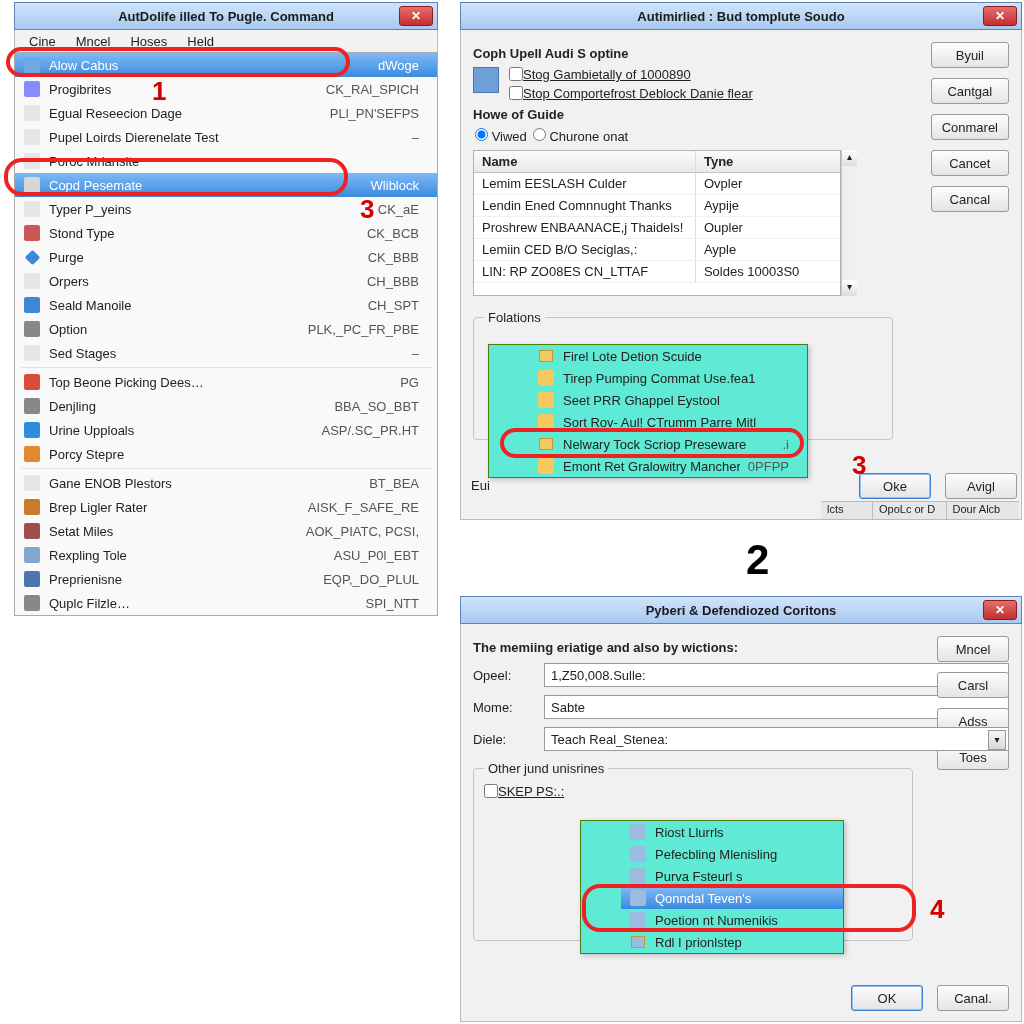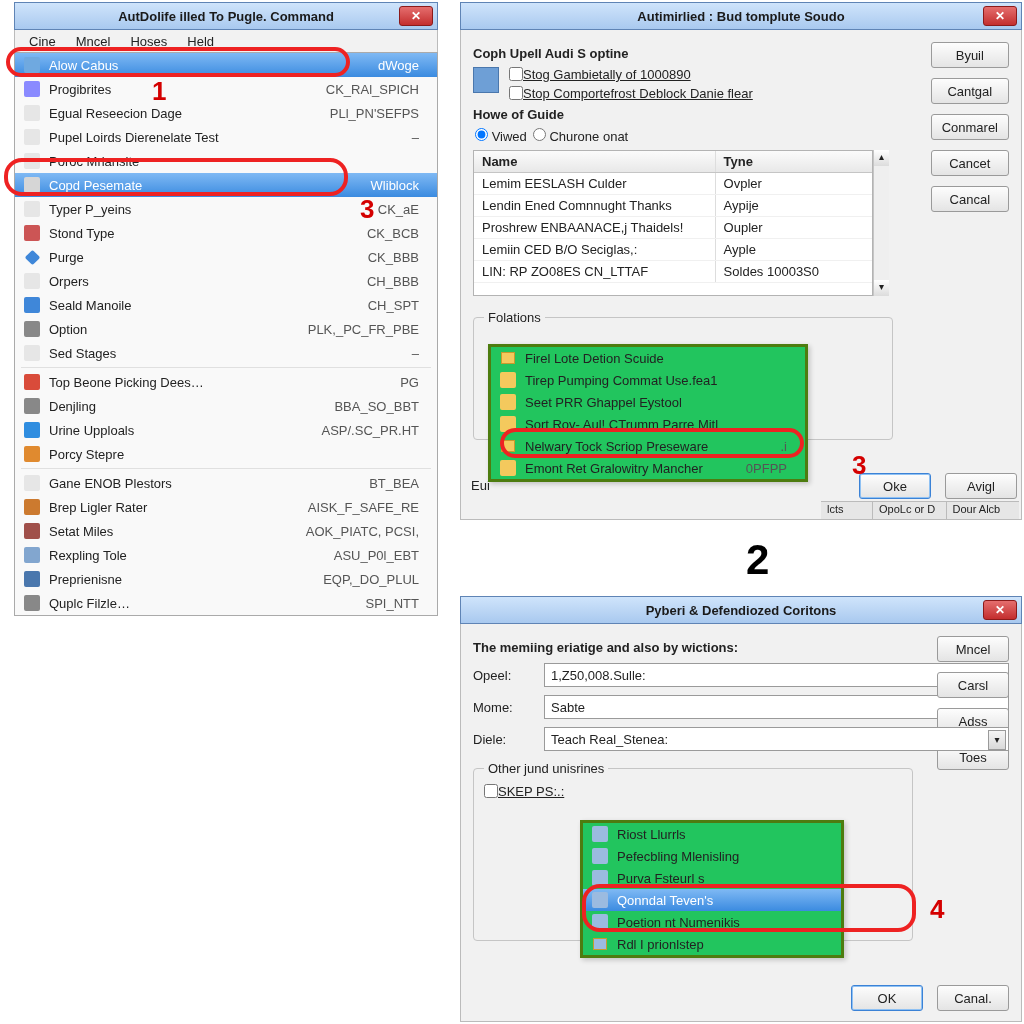--- a/index.html
+++ b/index.html
@@ -71,21 +71,21 @@
     padding: 0 10px;
     display: inline-flex; align-items: center; justify-content: center;
   }
   .btn.primary { border: 1px solid #3b82d6; box-shadow: 0 0 0 1px #8fc1f3 inset; }
 
   .grouplabel { font-weight: 600; margin: 6px 0; }
   .check { display: flex; align-items: flex-start; gap: 0; margin-left: 30px; text-decoration: underline; }
   .check input { width: 14px; height: 14px; }
   .radiorow { display:flex; gap:6px; margin:6px 0 6px 2px; align-items:center; }
   .table {
-    width: 400px; background: #fff; border: 1px solid #b3b3b3;
+    width: 368px; background: #fff; border: 1px solid #b3b3b3;
   }
   .table .hdr { display:flex; background: linear-gradient(#fbfbfb,#e8e8e8); font-weight:600; border-bottom:1px solid #c5c5c5; }
   .table .hdr div, .table .row div { padding: 3px 8px; }
   .table .row { display:flex; border-bottom: 1px solid #f0f0f0; }
   .col-name { flex: 1.6; border-right:1px solid #ddd; }
   .col-type { flex: 1; }
   .scrollbar { width: 16px; background:#efefef; border-left:1px solid #c5c5c5; position:relative; }
   .scroll-up,.scroll-down{ position:absolute; left:0; width:100%; height:16px; background:linear-gradient(#fff,#dcdcdc); text-align:center; font-size:10px; line-height:14px; }
   .scroll-up{top:0;} .scroll-down{bottom:0;}
 
@@ -97,21 +97,21 @@
   .txt {
     flex:1; height:24px; background:#fff;
     border:1px solid #9a9a9a; padding:0 6px;
     display:flex; align-items:center;
   }
   .combo { position:relative; }
   .combo .arrow { position:absolute; right:2px; top:2px; width:18px; height:20px;
     background:linear-gradient(#f5f5f5,#d9d9d9); border:1px solid #9a9a9a; text-align:center; line-height:18px; font-size:10px; }
 
   .context {
-    position:absolute; background:#22c55e; border:3px solid #4d7c0f; box-shadow: 2px 2px 5px rgba(0,0,0,.2);
+    position:absolute; background:#5eead4; border:1px solid #4d7c0f; box-shadow: 2px 2px 5px rgba(0,0,0,.2); padding-left: 40px;
   }
   .context .menuitem { height:22px; }
 
   .call-out { position:absolute; color:#d40000; font-weight:700; font-size:26px; }
   .ring { position:absolute; border:4px solid #e22; border-radius:18px; pointer-events:none; }
 
   .docicon { width:26px; height:26px; background:#6e9fd6; border:1px solid #4a77ad; }
   .foldericon { width:14px; height:12px; background:#f4c95d; border:1px solid #c79a2e; display:inline-block; }
 
   

